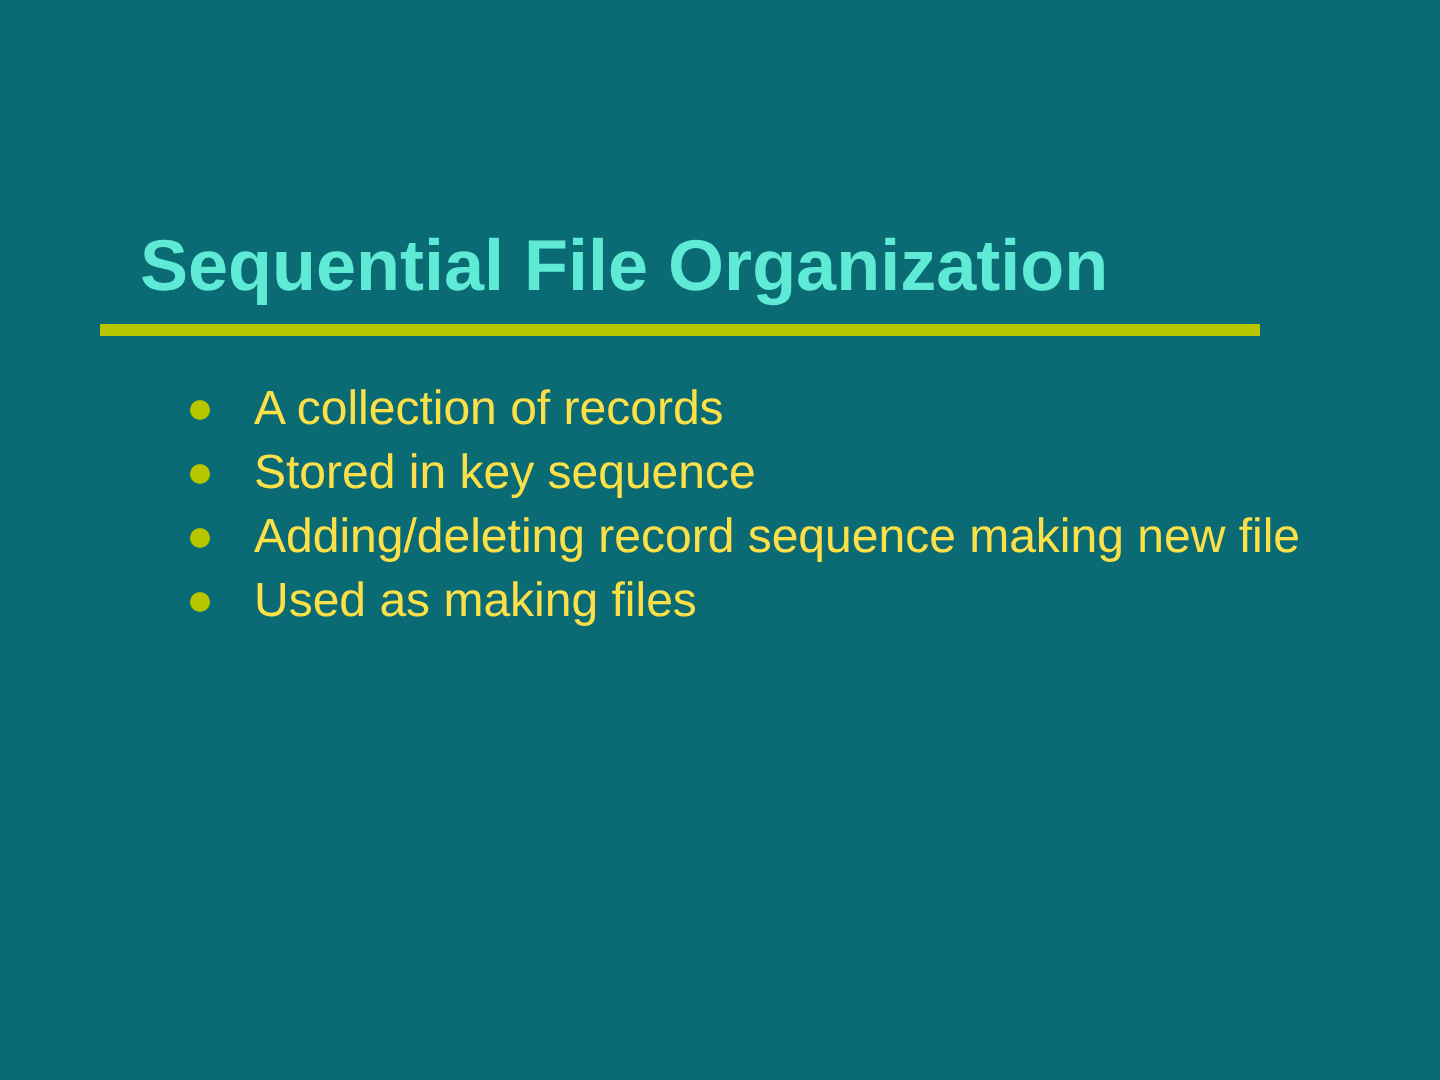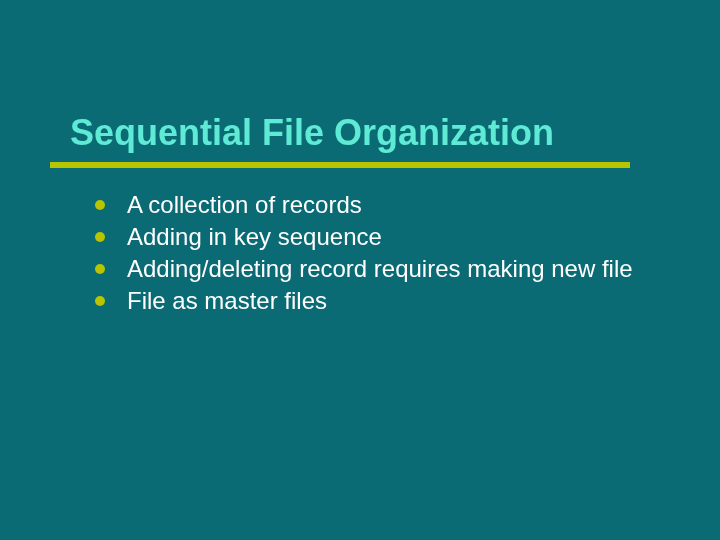--- a/index.html
+++ b/index.html
@@ -31,21 +31,21 @@
     top: 162px;
     width: 580px;
     height: 6px;
     background: #b7c400;
   }
   .body {
     position: absolute;
     left: 95px;
     top: 190px;
     width: 570px;
-    color: #ffffff;
+    color: #fde047;
     font-size: 24px;
     line-height: 1.25;
   }
   .item {
     display: flex;
     align-items: flex-start;
     margin-bottom: 2px;
   }
   .bullet {
     width: 10px;
@@ -66,24 +66,24 @@
 <div class="slide">
   <div class="title">Sequential File Organization</div>
   <div class="underline"></div>
   <div class="body">
     <div class="item">
       <div class="bullet"></div>
       <div class="text">A collection of records</div>
     </div>
     <div class="item">
       <div class="bullet"></div>
-      <div class="text">Adding in key sequence</div>
+      <div class="text">Stored in key sequence</div>
     </div>
     <div class="item">
       <div class="bullet"></div>
-      <div class="text">Adding/deleting record requires making new file</div>
+      <div class="text">Adding/deleting record sequence making new file</div>
     </div>
     <div class="item">
       <div class="bullet"></div>
-      <div class="text">File as master files</div>
+      <div class="text">Used as making files</div>
     </div>
   </div>
 </div>
 
 </body></html>

